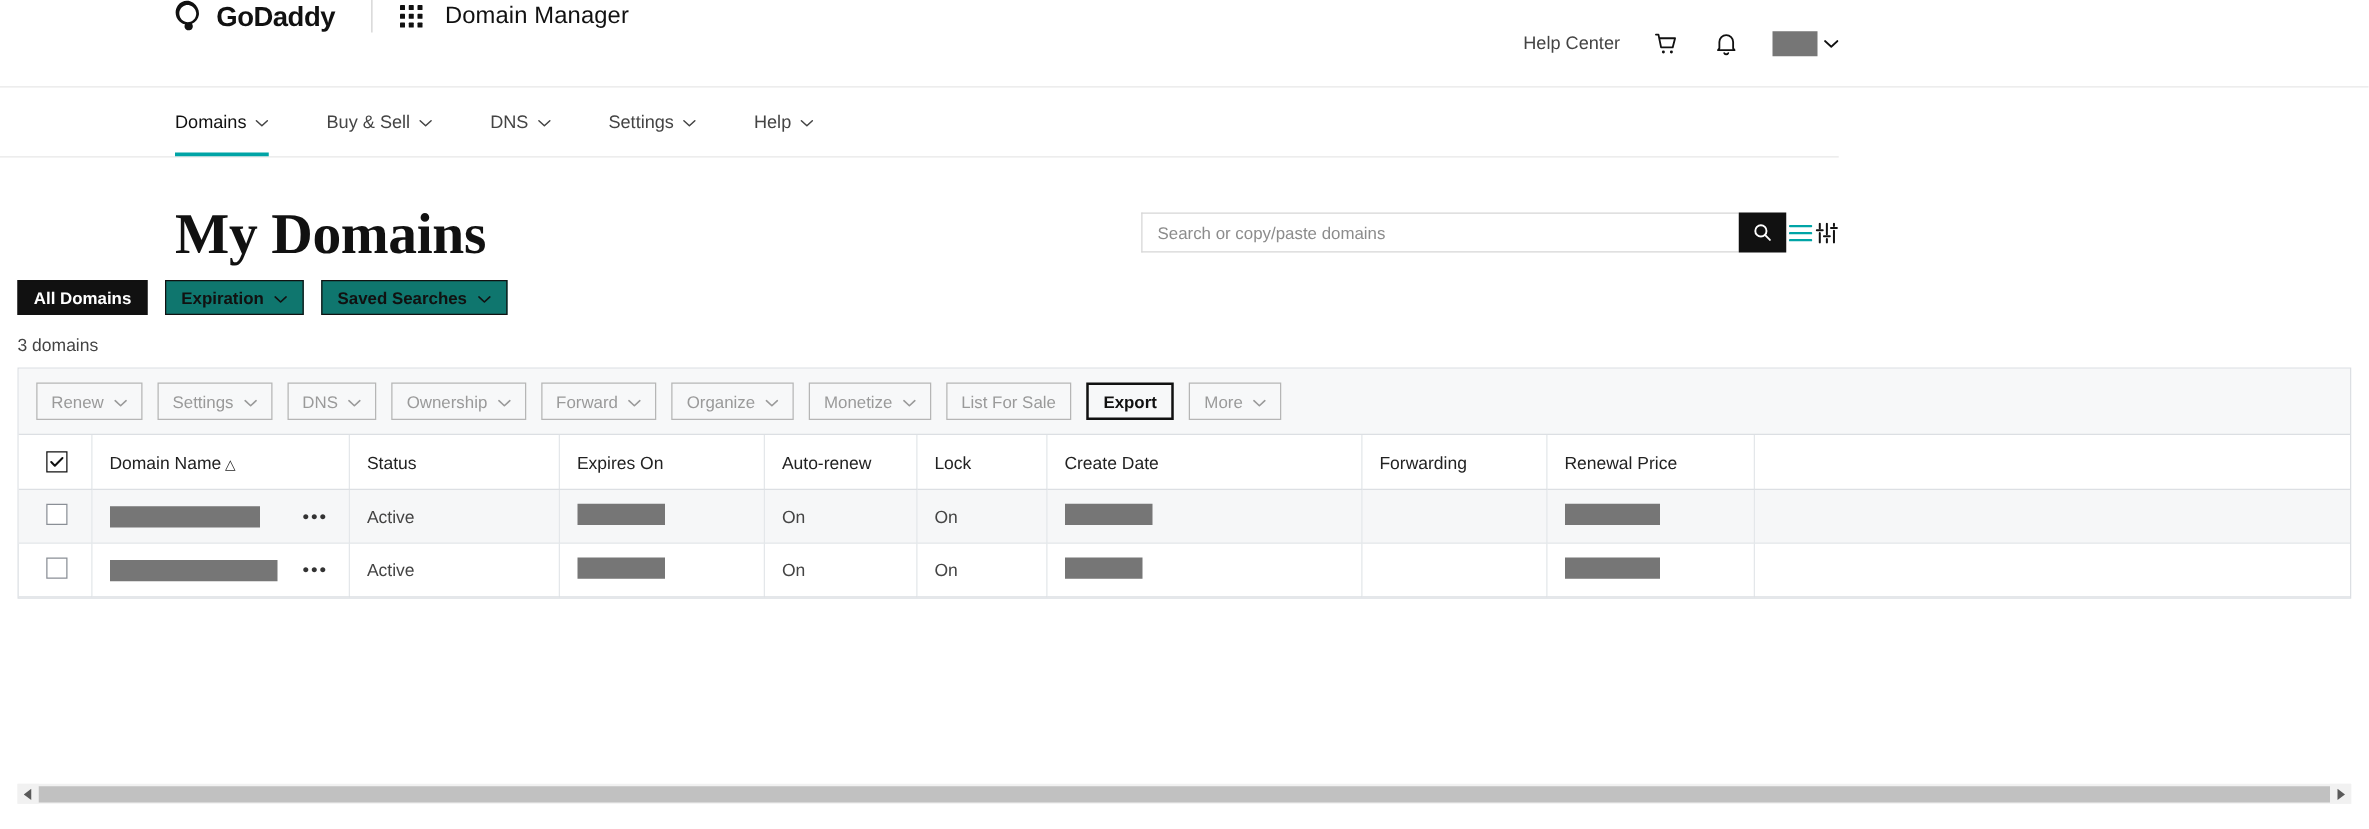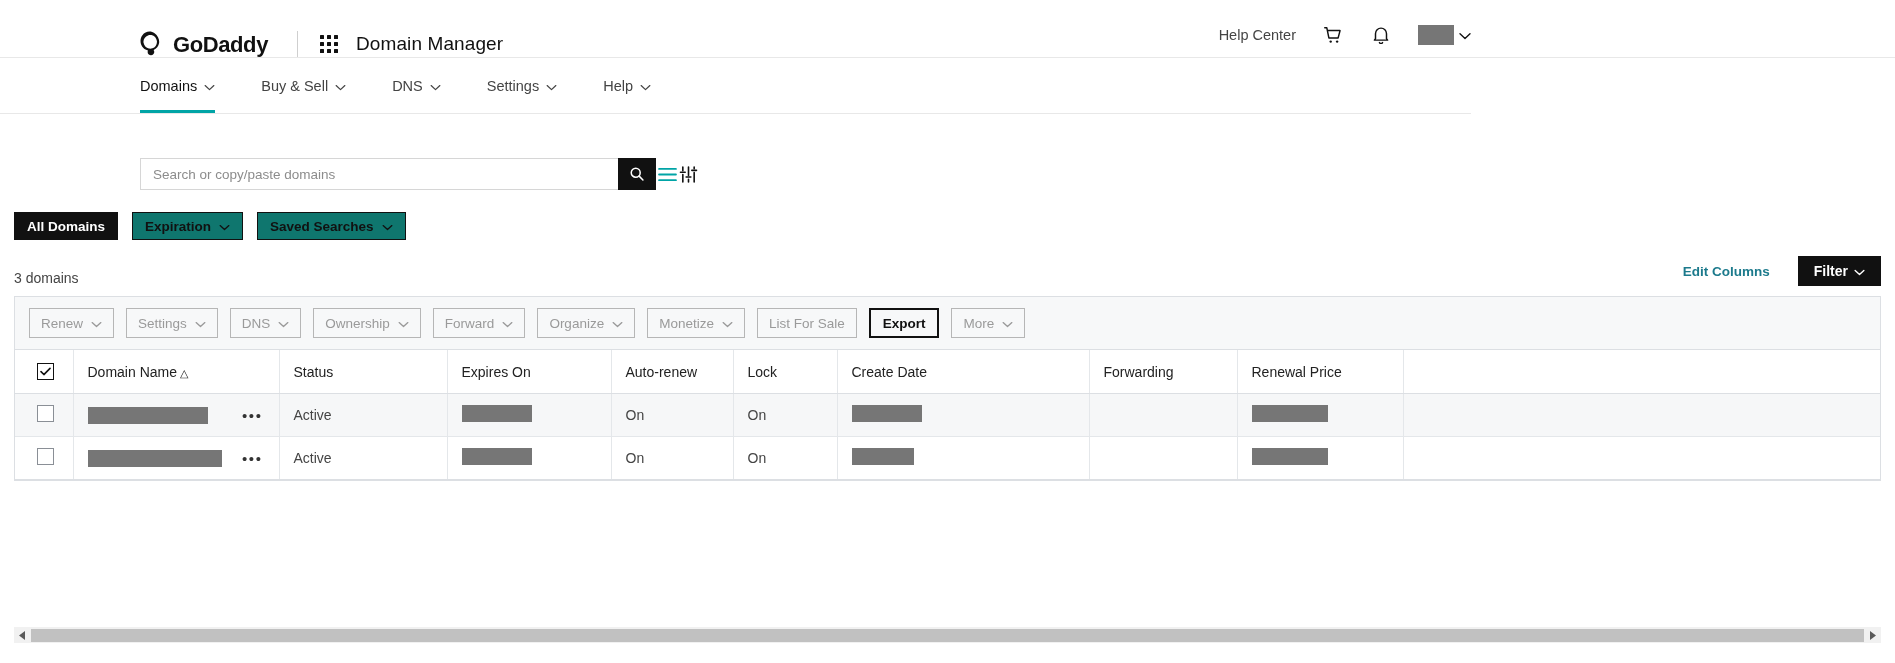--- a/index.html
+++ b/index.html
@@ -5,24 +5,24 @@
   * { box-sizing: border-box; margin: 0; padding: 0; }
   html, body {
     width: 1895px; height: 663px;
     background: #ffffff;
     font-family: "Liberation Sans", sans-serif;
     overflow: hidden;
   }
 
   
   .topbar {
-    height: 58px;
+    height: 70px;
     border-bottom: 1px solid #e8e8e8;
     display: flex;
-    align-items: flex-end;
+    align-items: flex-start;
     padding: 0 0 0 140px;
     position: relative;
   }
   .brand-group { display: flex; align-items: center; gap: 0; }
   .gd-logo { display: flex; align-items: center; }
   .gd-logo svg { display: block; }
   .brand-divider {
     width: 1px; height: 26px; background: #cfcfcf;
     margin: 0 22px 0 22px;
   }
@@ -278,20 +278,21 @@
     <span>Help</span>
     <span>
       <svg width="11" height="7" viewBox="0 0 12 8" fill="none" stroke="#444" stroke-width="1.4" stroke-linecap="round" stroke-linejoin="round">
           <path d="M1 1.8 6 6.4l5-4.6"></path>
         </svg>
     </span>
   </div>
 </div>
 
 <div class="title-row">
+  <div class="page-title">My Domains</div>
   <div class="search-wrap">
     <div class="search-box">
       <input class="search-input" type="text" placeholder="Search or copy/paste domains" style="">
       <button class="search-btn">
         <svg width="16" height="16" viewBox="0 0 20 20" fill="none" stroke="#fff" stroke-width="1.9" stroke-linecap="round">
           <circle cx="8.4" cy="8.4" r="5.6"></circle>
             <path d="M12.7 12.7 17.4 17.4"></path>
         </svg>
       </button>
     </div>
@@ -326,31 +327,20 @@
     <span>
       <svg width="11" height="7" viewBox="0 0 12 8" fill="none" stroke="#111" stroke-width="1.5" stroke-linecap="round" stroke-linejoin="round">
           <path d="M1 1.8 6 6.4l5-4.6"></path>
         </svg>
     </span>
   </button>
 </div>
 
 <div class="countrow">
   <div class="count-text">3 domains</div>
-  <div class="countrow-right">
-    <div class="edit-columns">Edit Columns</div>
-    <button class="filter-btn">
-      <span>Filter</span>
-      <span>
-        <svg width="11" height="7" viewBox="0 0 12 8" fill="none" stroke="#fff" stroke-width="1.6" stroke-linecap="round" stroke-linejoin="round">
-            <path d="M1 1.8 6 6.4l5-4.6"></path>
-          </svg>
-      </span>
-    </button>
-  </div>
 </div>
 
 <div class="panel">
 
   <div class="actionbar">
     <div class="act">
       <span>Renew</span>
       <span><svg width="11" height="7" viewBox="0 0 12 8" fill="none" stroke="#9a9a9a" stroke-width="1.5" stroke-linecap="round" stroke-linejoin="round">
             <path d="M1 1.8 6 6.4l5-4.6"></path>
           </svg></span>

